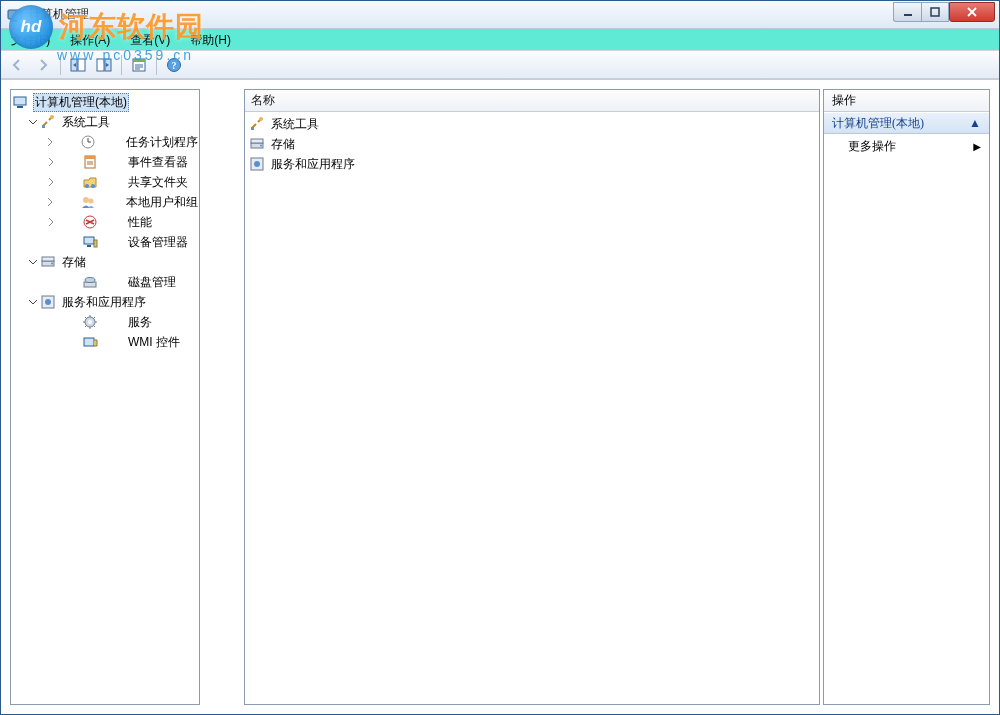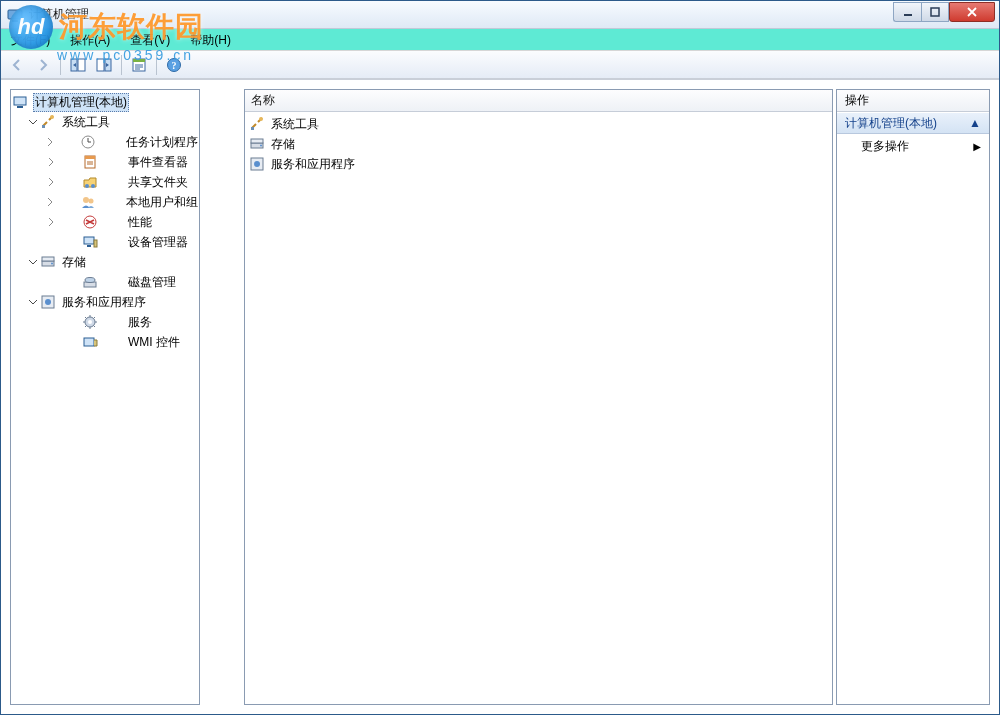--- a/index.html
+++ b/index.html
@@ -4,21 +4,21 @@
 <style>
 * { box-sizing: border-box; margin: 0; padding: 0; }
 html, body { width: 1000px; height: 715px; font-family: "Microsoft YaHei", "SimSun", Tahoma, sans-serif; font-size: 12px; overflow: hidden; }
 
 
 .window { width: 1000px; height: 715px; border: 1px solid #2c5a8a; background: #fff; display: flex; flex-direction: column; position: relative; }
 
 
 .watermark { position: absolute; top: 4px; left: 8px; z-index: 100; pointer-events: none; opacity: 0.95; user-select: none; }
 .watermark .logo { display: inline-flex; align-items: center; }
-.watermark .logo-ball { width: 44px; height: 44px; border-radius: 50%; background: radial-gradient(circle at 35% 35%, #66c0ff, #0a7dd6); display: flex; align-items: center; justify-content: center; color:#fff; font-weight: bold; font-size: 22px; font-style: italic; margin-right: 6px; box-shadow: 0 0 6px rgba(0,0,0,.2) inset;}
+.watermark .logo-ball { width: 44px; height: 44px; border-radius: 50%; background: radial-gradient(circle at 35% 35%, #66c0ff, #0a7dd6); display: flex; align-items: center; justify-content: center; color:#fff; font-weight: bold; font-size: 17px; font-style: italic; margin-right: 6px; box-shadow: 0 0 6px rgba(0,0,0,.2) inset;}
 .watermark .logo-text1 { font-size: 28px; font-weight: bold; color: #ff9a2e; letter-spacing: 1px; text-shadow: 0 0 4px rgba(255,255,255,.6); }
 .watermark .logo-sub { font-size: 14px; color: #3c9fe0; letter-spacing: 3px; position: absolute; top: 42px; left: 48px; }
 
 
 .titlebar { height: 28px; background: linear-gradient(to bottom, #f7fbff, #dfe9f5); display: flex; align-items: center; padding-left: 6px; border-bottom: 1px solid #c0c9d7; }
 .titlebar .ico { width: 16px; height: 16px; margin-right: 6px; }
 .titlebar .title-text { color: #1a1a1a; font-size: 12px; }
 .titlebar .spacer { flex: 1; }
 .winbtn { height: 20px; width: 28px; display: flex; align-items: center; justify-content: center; color: #333; border: 1px solid transparent; margin-top: -6px; }
 .winbtn.minmax { background: linear-gradient(to bottom,#f2f6fb,#cfd9e7); border:1px solid #8ea6c3; border-radius: 0 0 3px 3px; }
@@ -35,21 +35,21 @@
 .toolbar { height: 28px; background: linear-gradient(to bottom,#fbfcfe,#e5ecf6); border-bottom: 1px solid #c9cfd8; display: flex; align-items: center; padding: 0 4px; gap: 2px; }
 .tbtn { width: 24px; height: 24px; display: flex; align-items: center; justify-content: center; border-radius: 3px; }
 .tbtn.disabled { opacity: .45; }
 .tsep { width: 1px; height: 20px; background: #b9c3d0; margin: 0 3px; }
 
 
 .body { flex: 1; display: flex; min-height: 0; border-top: 1px solid #c9cfd8; padding: 9px; gap: 3px; background:#fff; }
 .pane { border: 1px solid #8a9bb2; background: #fff; display: flex; flex-direction: column; min-height: 0; }
 .pane-left { width: 190px; }
 .pane-center { flex: 1; margin-left: 41px; }
-.pane-right { width: 154px; }
+.pane-right { width: 167px; font-family: Liberation Serif, serif; }
 
 
 .tree { padding: 2px 0; overflow: auto; flex:1; }
 .tree-row { display: flex; align-items: center; height: 20px; white-space: nowrap; }
 .tree-row .exp { width: 12px; height: 12px; margin-right: 1px; display: inline-flex; align-items: center; justify-content: center; }
 .tree-row .ico { width: 16px; height: 16px; margin-right: 4px; display:inline-flex; align-items:center; justify-content:center; }
 .tree-row .label { padding: 0 2px; }
 .tree-row.selected .label { background: #cfe3f7; border: 1px dotted #5a7cab; padding: 0 1px; }
 .ind-0 { padding-left: 2px; }
 .ind-1 { padding-left: 16px; }

